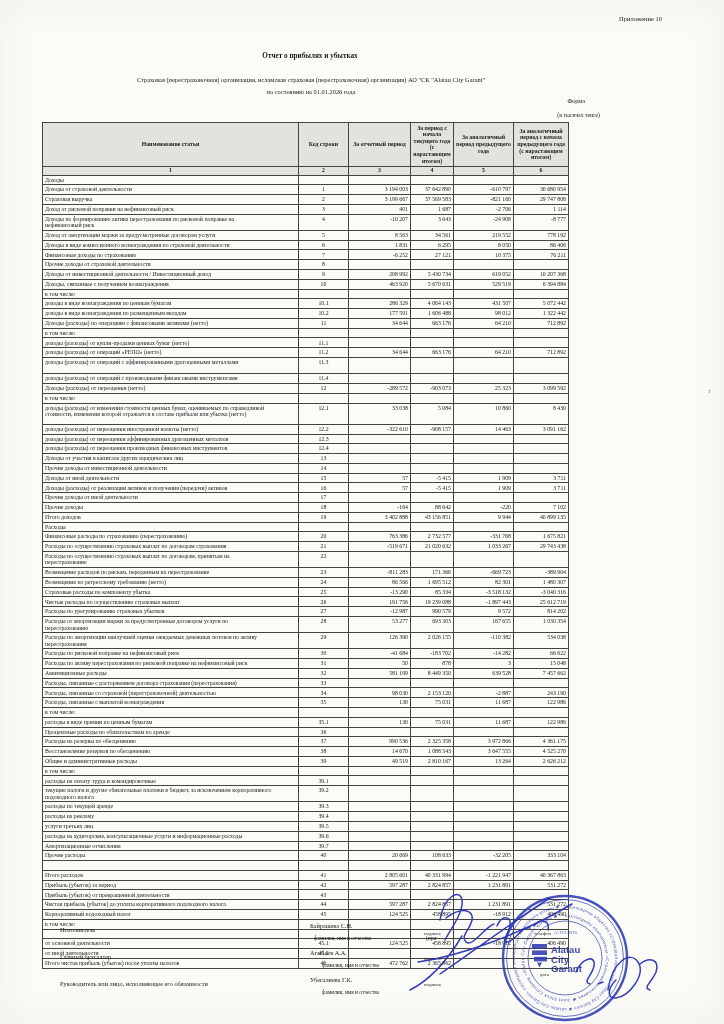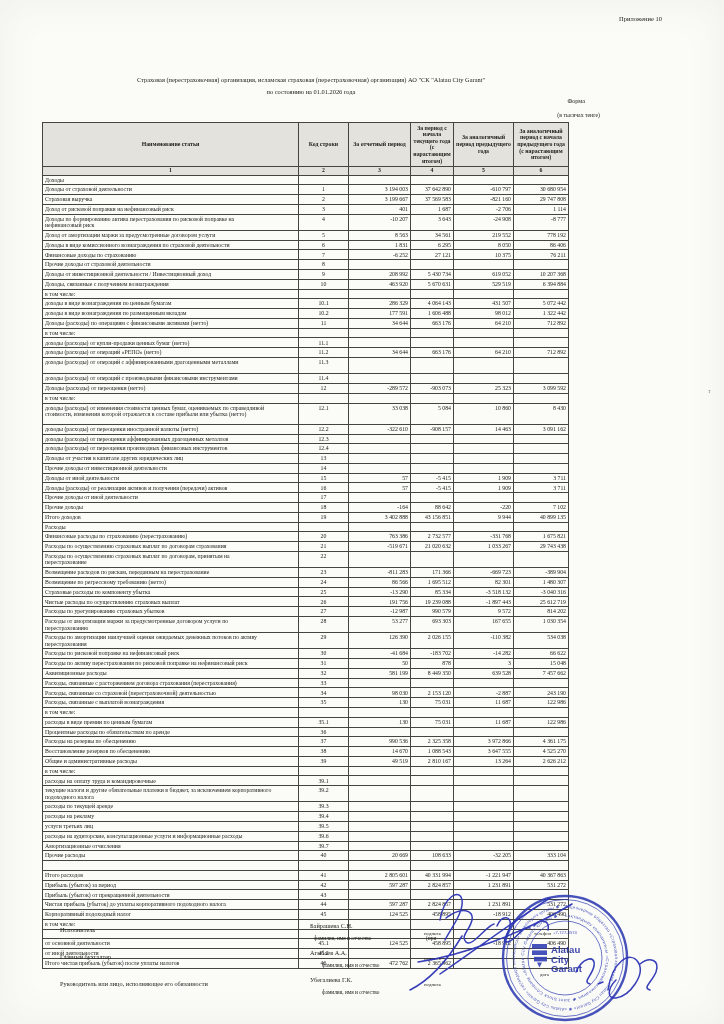--- a/index.html
+++ b/index.html
@@ -29,20 +29,21 @@
   .form-label{position:absolute;font-size:4.9px;color:#2b2b28;}
   .stamp-svg{position:absolute;left:495px;top:888px;opacity:.88;}
   .sign-svg{position:absolute;left:400px;top:876px;}
 </style>
 </head>
 <body>
 
 <div class="page">
 
   <div class="hdr-appendix">Приложение 10</div>
+  <div class="hdr-title">Отчет о прибылях и убытках</div>
   <div class="hdr-sub1">Страховая (перестраховочная) организация, исламская страховая (перестраховочная) организация) АО "СК "Alatau City Garant"</div>
   <div class="hdr-sub2">по состоянию на 01.01.2026 года</div>
   <div class="hdr-form">Форма</div>
   <div class="hdr-units">(в тысячах тенге)</div>
   <div class="side-mark">т</div>
 
   <table class="rep">
     <colgroup>
       <col style="width:256px">
         <col style="width:50px">

